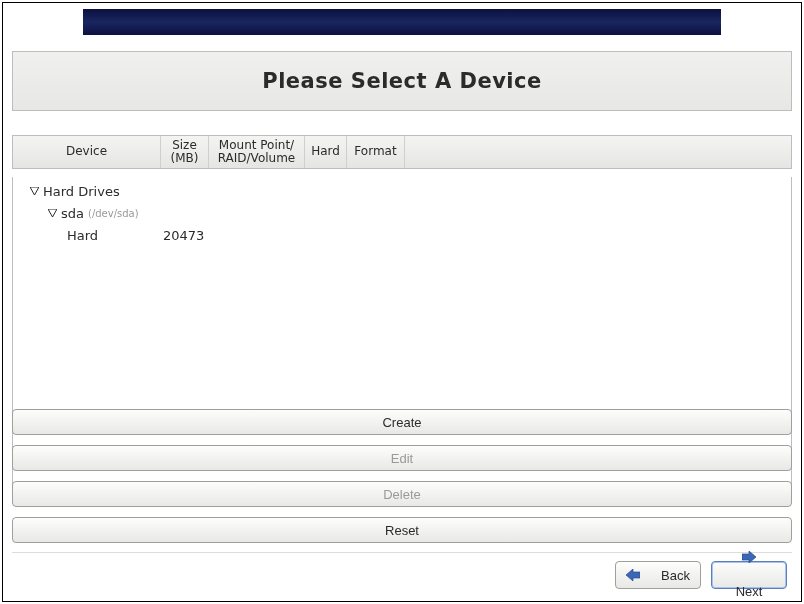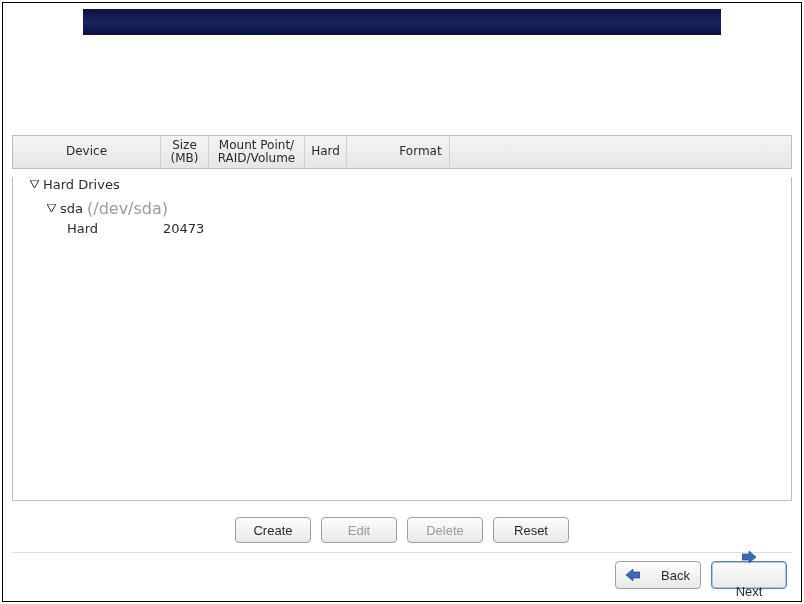--- a/index.html
+++ b/index.html
@@ -74,58 +74,59 @@
     font-size: 12px;
     line-height: 1.1;
     padding: 2px 4px;
     color: #2b2b2b;
   }
   .th:last-of-type { border-right: none; }
   .th.device { width: 148px; }
   .th.size   { width: 48px;  }
   .th.mount  { width: 96px;  }
   .th.type   { width: 42px;  }
-  .th.format { width: 58px; margin-left: 45px;  }
+  .th.format { width: 58px;  }
   .th.rest   { flex: 1; }
   .tbody {
     flex: 1;
     border: 1px solid #bdbdbd;
     border-top: none;
     background: #fff;
     overflow: auto;
   }
   .trow {
     display: flex;
-    align-items: flex-start;
+    align-items: flex-end;
     height: 22px;
     font-size: 13px;
   }
   .cell.device { width: 148px; display: flex; align-items: center; white-space: nowrap; }
   .cell.size   { width: 48px; text-align: left; padding-left: 2px; }
   .tri {
     width: 10px;
     height: 10px;
     margin-right: 4px;
     display: inline-flex;
     align-items: center;
     justify-content: center;
   }
   .indent1 { padding-left: 16px; }
   .indent2 { padding-left: 34px; }
   .indent3 { padding-left: 54px; }
-  .devpath { color: #9a9a98; font-size: 16px; margin-left: 4px; }
+  .devpath { color: #9a9a98; font-size: 10px; margin-left: 4px; }
 
   .midbuttons {
     position: absolute;
     left: 9px;
     right: 9px;
     bottom: 58px;
     display: flex;
-    justify-content: center;
+    justify-content: flex-start;
     gap: 10px;
+    flex-direction: column;
   }
   .btn {
     min-width: 76px;
     height: 26px;
     border: 1px solid #9ea09c;
     border-radius: 4px;
     background: linear-gradient(#fdfdfc, #e8e8e6);
     font-size: 13px;
     color: #2b2b2b;
     display: inline-flex;
@@ -163,20 +164,23 @@
     display: inline-block;
   }
   .arrow-left svg, .arrow-right svg { display: block; }
 </style>
 </head>
 <body>
 
 <div class="outer">
   <div class="topband"></div>
 
+  <div class="panel">
+    <h1>Please Select A Device</h1>
+  </div>
 
   <div class="tablewrap">
     <div class="thead">
       <div class="th device">Device</div>
       <div class="th size">Size<br>(MB)</div>
       <div class="th mount">Mount Point/<br>RAID/Volume</div>
       <div class="th type">Hard</div>
       <div class="th format">Format</div>
       <div class="th rest"></div>
     </div>

